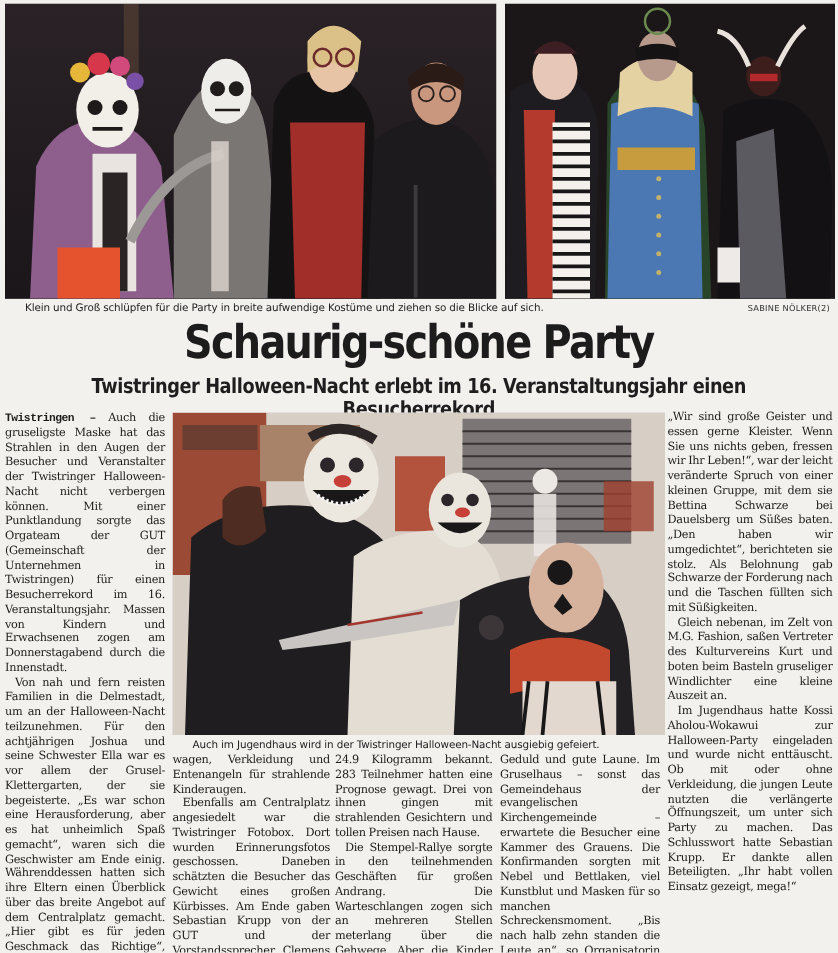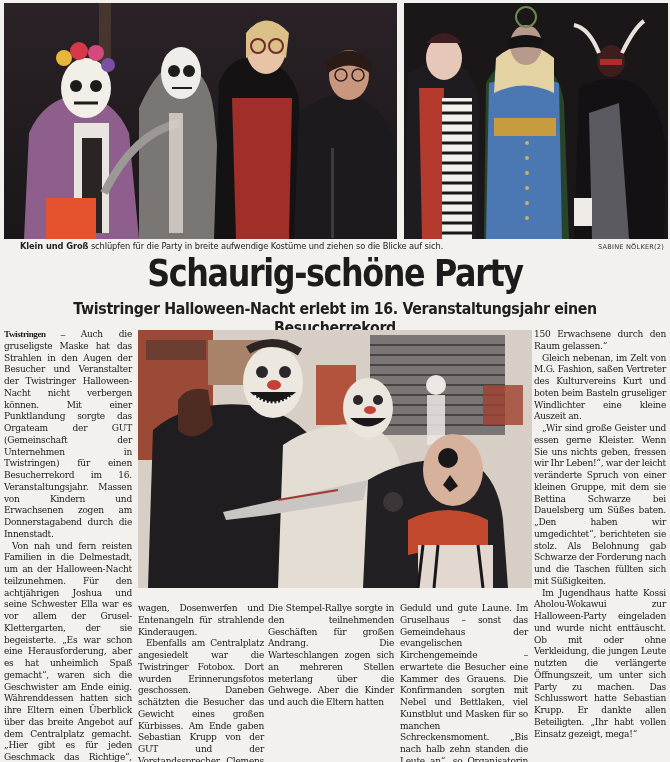--- a/index.html
+++ b/index.html
@@ -19,21 +19,21 @@
     .photo-middle { left: 138px; top: 330px; width: 394px; height: 258px; background: #d9d3cc; }
 
     .caption {
       position: absolute;
       font-family: "DejaVu Sans", "Liberation Sans", sans-serif;
       font-size: 8.3px;
       color: #222;
       white-space: nowrap;
       letter-spacing: -0.1px;
     }
-    .caption b { font-weight: bold; padding-left: 16px; }
+    .caption b { font-weight: normal; padding-left: 16px; }
     .caption-top { left: 4px; top: 241px; }
     .credit-top {
       position: absolute; right: 6px; top: 243px;
       font-family: "DejaVu Sans", "Liberation Sans", sans-serif;
       font-size: 6.6px; color: #333; letter-spacing: 0.2px;
     }
     .caption-mid { left: 138px; top: 590px; }
 
     .headline {
       position: absolute; left: 0; width: 670px; top: 252px;
@@ -59,21 +59,21 @@
       position: absolute;
       font-size: 9.05px;
       line-height: 11.75px;
       text-align: justify;
       hyphens: manual;
       letter-spacing: -0.25px;
       word-spacing: -0.3px;
     }
     .col p { text-indent: 0; }
     .col p + p { text-indent: 8px; }
-    .col .lead { font-family: Liberation Serif, serif; font-weight: bold; letter-spacing: -0.4px; }
+    .col .lead { font-family: Liberation Mono, monospace; font-weight: bold; letter-spacing: -0.4px; }
     .col-1 { left: 4px; top: 329px; width: 128px; }
     .col-2 { left: 138px; top: 603px; width: 126px; }
     .col-3 { left: 268px; top: 603px; width: 126px; }
     .col-4 { left: 400px; top: 603px; width: 128px; }
     .col-5 { left: 534px; top: 329px; width: 132px; }
 
     svg { display: block; }
   </style>
 </head>
 <body>
@@ -241,40 +241,41 @@
       <path d="M270 190 Q310 170 350 190 L350 220 Q310 215 270 225 Z" fill="#c2492e"></path>
       <rect x="280" y="215" width="75" height="43" fill="#e2d8d0"></rect>
       <g stroke="#1a1718" stroke-width="3">
           <line x1="285" y1="215" x2="280" y2="258"></line>
           <line x1="300" y1="215" x2="296" y2="258"></line>
           <line x1="340" y1="215" x2="345" y2="258"></line>
         </g>
       <circle cx="255" cy="172" r="10" fill="#3c3639"></circle>
     </svg>
   </div>
+  <div class="caption caption-mid"><b>Auch im Jugendhaus</b><span> wird in der Twistringer Halloween-Nacht ausgiebig gefeiert.</span></div>
 
   <div class="col col-1">
     <p><span class="lead">Twistringen –</span><span> Auch die gruseligste Maske hat das Strahlen in den Augen der Besucher und Veranstalter der Twistringer Halloween-Nacht nicht verbergen können. Mit einer Punktlandung sorgte das Orgateam der GUT (Gemeinschaft der Unternehmen in Twistringen) für einen Besucherrekord im 16. Veranstaltungsjahr. Massen von Kindern und Erwachsenen zogen am Donnerstagabend durch die Innenstadt.</span></p>
     <p>Von nah und fern reisten Familien in die Delmestadt, um an der Halloween-Nacht teilzunehmen. Für den achtjährigen Joshua und seine Schwester Ella war es vor allem der Grusel-Klettergarten, der sie begeisterte. „Es war schon eine Herausforderung, aber es hat unheimlich Spaß gemacht“, waren sich die Geschwister am Ende einig. Währenddessen hatten sich ihre Eltern einen Überblick über das breite Angebot auf dem Centralplatz gemacht. „Hier gibt es für jeden Geschmack das Richtige“, loben sie.</p>
 
   </div>
 
   <div class="col col-2">
-    <p>wagen, Dosenwerfen und Entenangeln für strahlende Kinderaugen.</p>
+    <p>wagen, Verkleidung und Entenangeln für strahlende Kinderaugen.</p>
     <p>Ebenfalls am Centralplatz angesiedelt war die Twistringer Fotobox. Dort wurden Erinnerungsfotos geschossen. Daneben schätzten die Besucher das Gewicht eines großen Kürbisses. Am Ende gaben Sebastian Krupp von der GUT und der Vorstandssprecher Clemens Haskamp das Ergebnis in Höhe von</p>
   </div>
 
   <div class="col col-3">
+    <p>24.9 Kilogramm bekannt. 283 Teilnehmer hatten eine Prognose gewagt. Drei von ihnen gingen mit strahlenden Gesichtern und tollen Preisen nach Hause.</p>
     <p>Die Stempel-Rallye sorgte in den teilnehmenden Geschäften für großen Andrang. Die Warteschlangen zogen sich an mehreren Stellen meterlang über die Gehwege. Aber die Kinder und auch die Eltern hatten</p>
   </div>
 
   <div class="col col-4">
     <p>Geduld und gute Laune. Im Gruselhaus – sonst das Gemeindehaus der evangelischen Kirchengemeinde – erwartete die Besucher eine Kammer des Grauens. Die Konfirmanden sorgten mit Nebel und Bettlaken, viel Kunstblut und Masken für so manchen Schreckensmoment. „Bis nach halb zehn standen die Leute an“, so Organisatorin Yvonne Rasche. „Wir haben ungefähr 350 Kinder und</p>
   </div>
 
   <div class="col col-5">
-    <p>150 Erwachsene durch den Raum gelassen.“</p>
+    <p>„Wir sind große Geister und essen gerne Kleister. Wenn Sie uns nichts geben, fressen wir Ihr Leben!“, war der leicht veränderte Spruch von einer kleinen Gruppe, mit dem sie Bettina Schwarze bei Dauelsberg um Süßes baten. „Den haben wir umgedichtet“, berichteten sie stolz. Als Belohnung gab Schwarze der Forderung nach und die Taschen füllten sich mit Süßigkeiten.</p>
     <p>Gleich nebenan, im Zelt von M.G. Fashion, saßen Vertreter des Kulturvereins Kurt und boten beim Basteln gruseliger Windlichter eine kleine Auszeit an.</p>
-    <p>„Wir sind große Geister und essen gerne Kleister. Wenn Sie uns nichts geben, fressen wir Ihr Leben!“, war der leicht veränderte Spruch von einer kleinen Gruppe, mit dem sie Bettina Schwarze bei Dauelsberg um Süßes baten. „Den haben wir umgedichtet“, berichteten sie stolz. Als Belohnung gab Schwarze der Forderung nach und die Taschen füllten sich mit Süßigkeiten.</p>
     <p><span>Im Jugendhaus hatte Kossi Aholou-Wokawui zur Halloween-Party eingeladen und wurde nicht enttäuscht. Ob mit oder ohne Verkleidung, die jungen Leute nutzten die verlängerte Öffnungszeit, um unter sich Party zu machen. Das Schlusswort hatte Sebastian Krupp. Er dankte allen Beteiligten. „Ihr habt vollen Einsatz gezeigt, mega!“</span> </p>
   </div>
 
 </div>
 
 </body></html>

